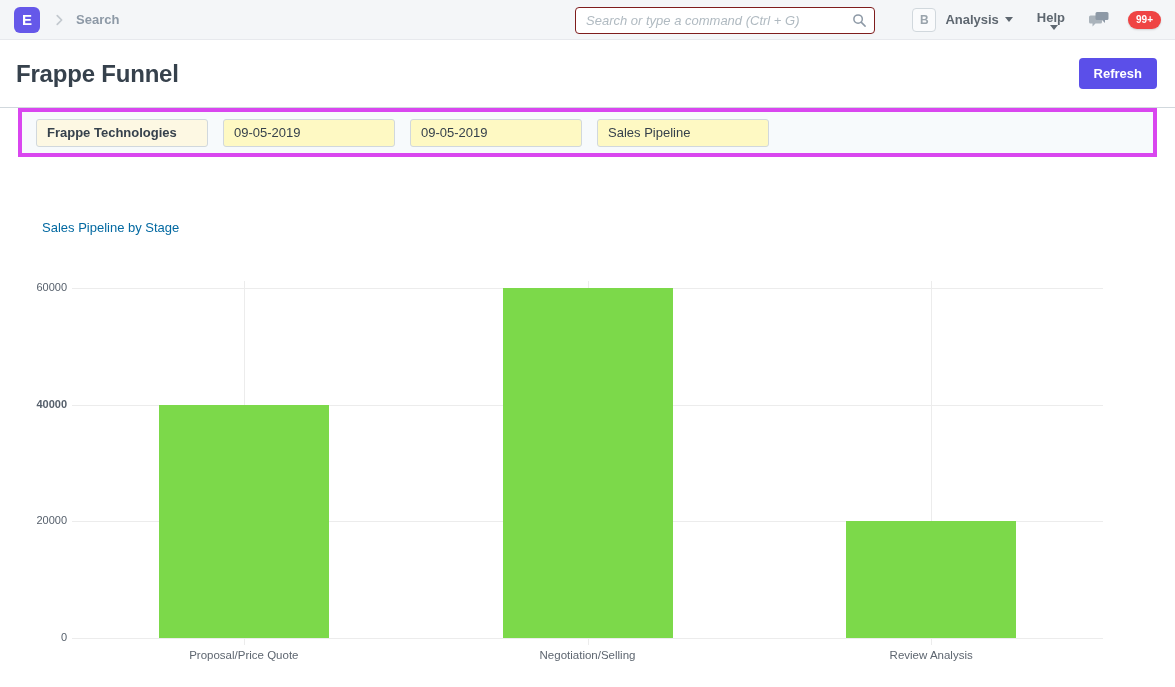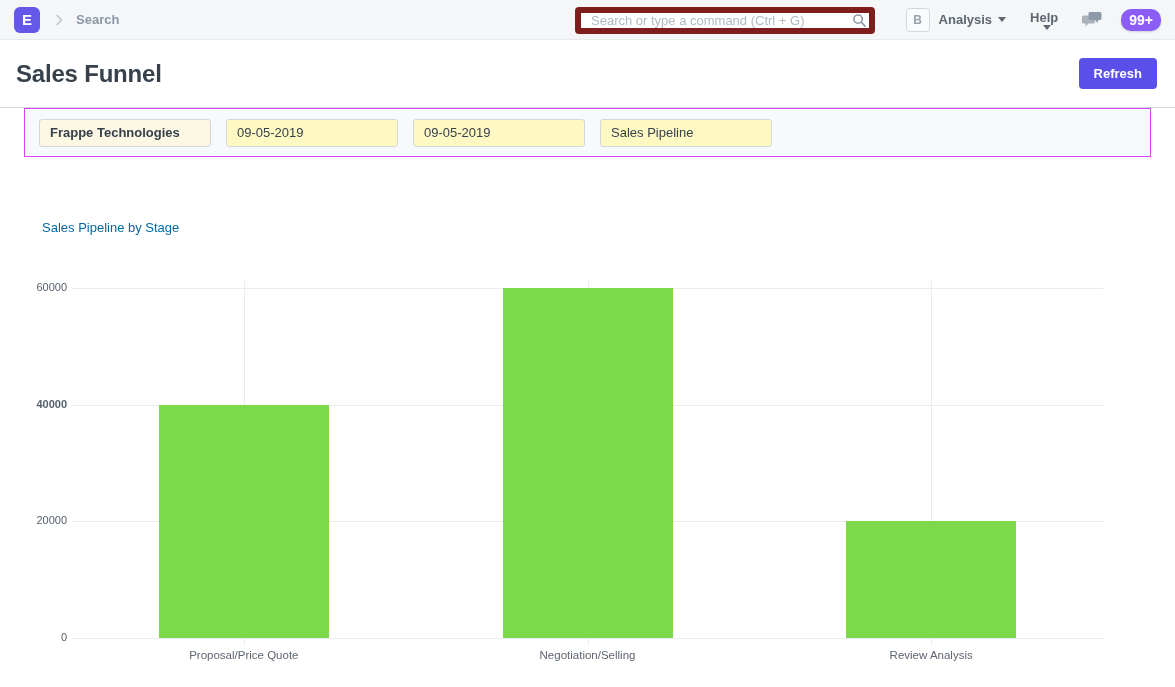--- a/index.html
+++ b/index.html
@@ -17,63 +17,63 @@
   .logo {
     width:26px; height:26px; border-radius:6px; background:#6558e9;
     color:#fff; font-weight:700; font-size:15px;
     display:flex; align-items:center; justify-content:center; cursor:pointer;
   }
   .crumb-sep { margin:0 10px 0 12px; display:flex; align-items:center; }
   .breadcrumb { font-size:13px; font-weight:700; color:#8d99a6; cursor:pointer; }
 
   .search-wrap { position:absolute; left:575px; top:7px; width:300px; height:27px; }
   .search-wrap input {
-    width:100%; height:100%; border:6px solid #7f1d1d; border-radius:4px;
+    width:100%; height:100%; border:1px solid #7f1d1d; border-radius:4px;
     padding:0 30px 0 10px; font-size:13px; color:#36414c; background:#fff;
-    font-family:"Liberation Sans", sans-serif; outline:none;
+    font-family:"Liberation Sans", sans-serif; outline:none;font-style:italic;
   }
   .search-wrap input::placeholder { color:#b0bac1; }
   .search-icon { position:absolute; right:8px; top:6px; }
 
   .nav-right { margin-left:auto; display:flex; align-items:center; }
   .avatar {
     width:24px; height:24px; border:1px solid #d1d8dd; border-radius:4px;
     background:#fafbfc; color:#9aa4ac; font-size:12px; font-weight:700;
     display:flex; align-items:center; justify-content:center; margin-right:9px;
   }
   .menu-item { display:flex; align-items:center; font-size:13px; font-weight:700; color:#5e6770; cursor:pointer; }
   .caret {
     width:0; height:0; margin-left:6px;
     border-left:4px solid transparent; border-right:4px solid transparent;
     border-top:5px solid #5e6770;
   }
   .help { margin-left:24px;flex-direction:column; }
   .chat { margin-left:24px; cursor:pointer; display:flex; }
   .badge {
-    margin-left:18px; background:#8b5cf6; color:#fff; font-size:14px; font-weight:700;
+    margin-left:18px; background:#ef4444; color:#fff; font-size:10px; font-weight:700;
     padding:4px 8px; border-radius:10px; line-height:1; cursor:pointer;
     box-shadow:0 1px 2px rgba(0,0,0,.15);
   }
 
   
   .page-head {
     height:68px; background:#fff; border-bottom:1px solid #d1d8dd;
     display:flex; align-items:center; padding:0 18px 0 16px;
   }
   .page-title { font-size:24px; font-weight:700; color:#36414c; letter-spacing:-0.2px; }
   .spacer { flex:1; }
   .btn-primary {
     background:#5b4fe9; color:#fff; border:none; border-radius:4px;
     font-size:13px; font-weight:600; padding:8px 15px; cursor:pointer;
     font-family:"Liberation Sans", sans-serif;
   }
 
   
   .filter-section {
-    margin:0 24px; height:49px; background:#f7fafc; border:1px solid #d946ef;
+    margin:0 18px; height:49px; background:#f7fafc; border:4px solid #d946ef;
     display:flex; align-items:center; padding:0 14px; gap:15px;
   }
   .filter-section input {
     width:172px; height:28px; border:1px solid #d1d8dd; border-radius:3px;
     font-size:13px; color:#36414c; padding:0 10px; background:#fef9c3; outline:none;
     font-family:"Liberation Sans", sans-serif;
   }
   .filter-section input.company { background:#fdf8e3; font-weight:700; }
 
   
@@ -126,21 +126,21 @@
       <svg width="21" height="17" viewBox="0 0 21 17">
         <path d="M1 1 h10 a1.5 1.5 0 0 1 1.5 1.5 v5 a1.5 1.5 0 0 1 -1.5 1.5 h-5 l-3 3 v-3 h-2 a1.5 1.5 0 0 1 -1.5 -1.5 v-5 A1.5 1.5 0 0 1 1 1 z" fill="#aab3bb" transform="translate(0.5,3.5)"></path>
         <path d="M1 1 h10 a1.5 1.5 0 0 1 1.5 1.5 v5 a1.5 1.5 0 0 1 -1.5 1.5 h-2 v3 l-3 -3 h-5 a1.5 1.5 0 0 1 -1.5 -1.5 v-5 A1.5 1.5 0 0 1 1 1 z" fill="#8d99a6" transform="translate(7,0)"></path>
       </svg>
     </span>
     <span class="badge">99+</span>
   </div>
 </div>
 
 <div class="page-head">
-  <h1 class="page-title">Sales Funnel</h1>
+  <h1 class="page-title">Frappe Funnel</h1>
   <div class="spacer"></div>
   <button class="btn-primary">Refresh</button>
 </div>
 
 <div class="filter-section">
   <input class="company" type="text" value="Frappe Technologies" style="">
   <input type="text" value="09-05-2019" style="">
   <input type="text" value="09-05-2019" style="">
   <input type="text" value="Sales Pipeline" style="">
 </div>

